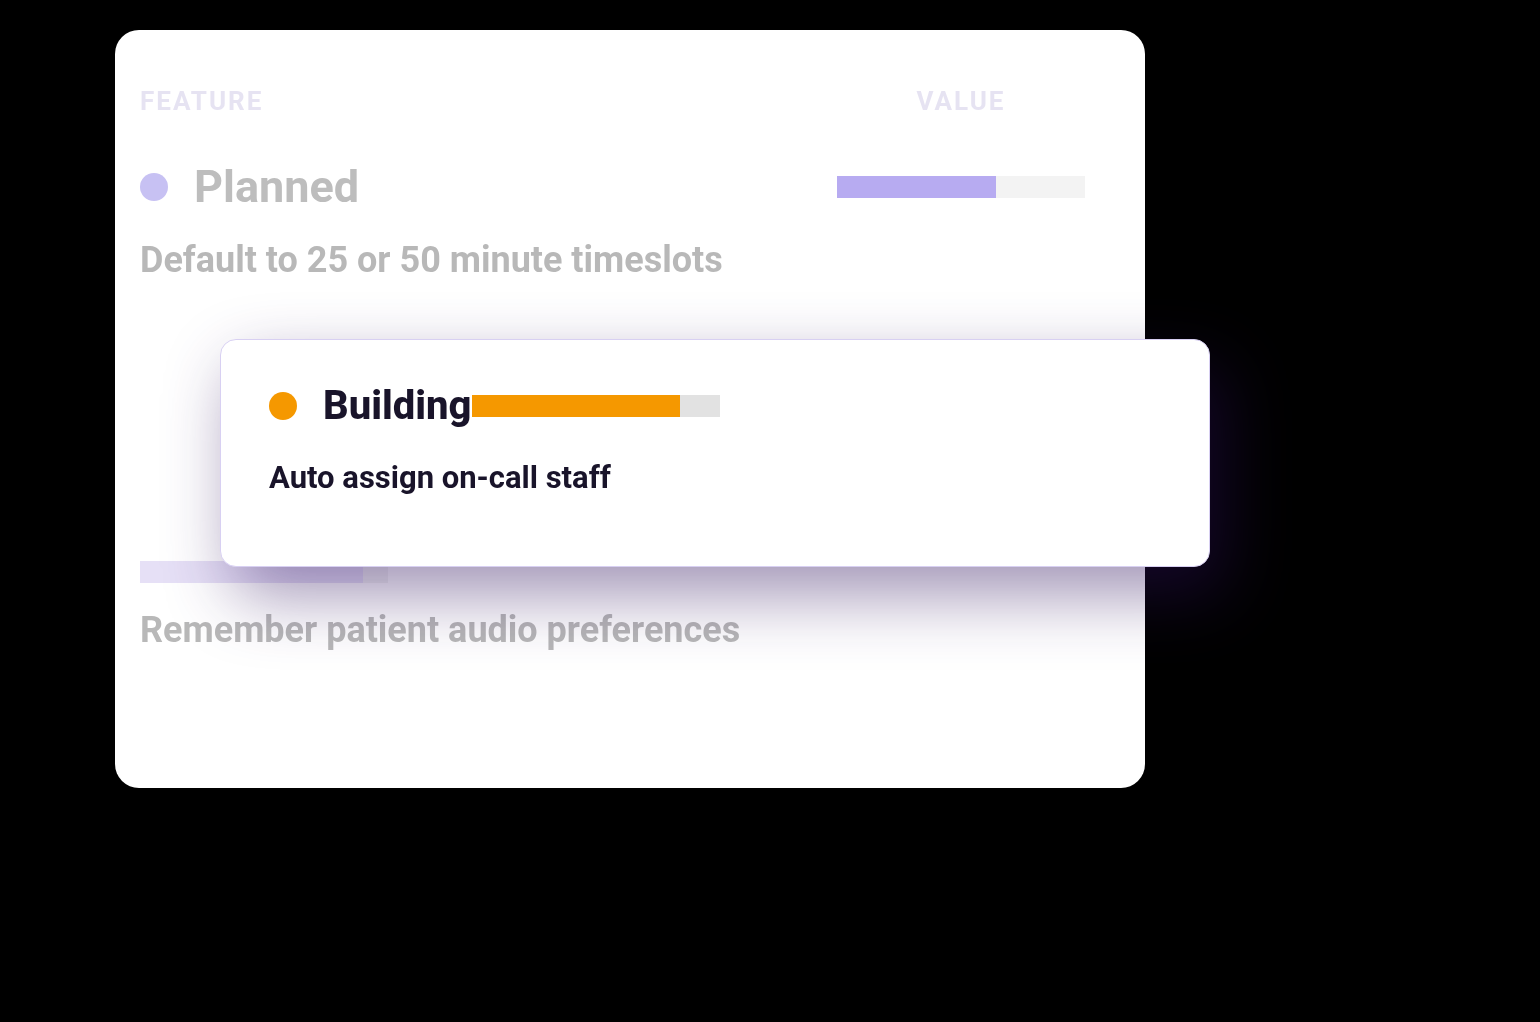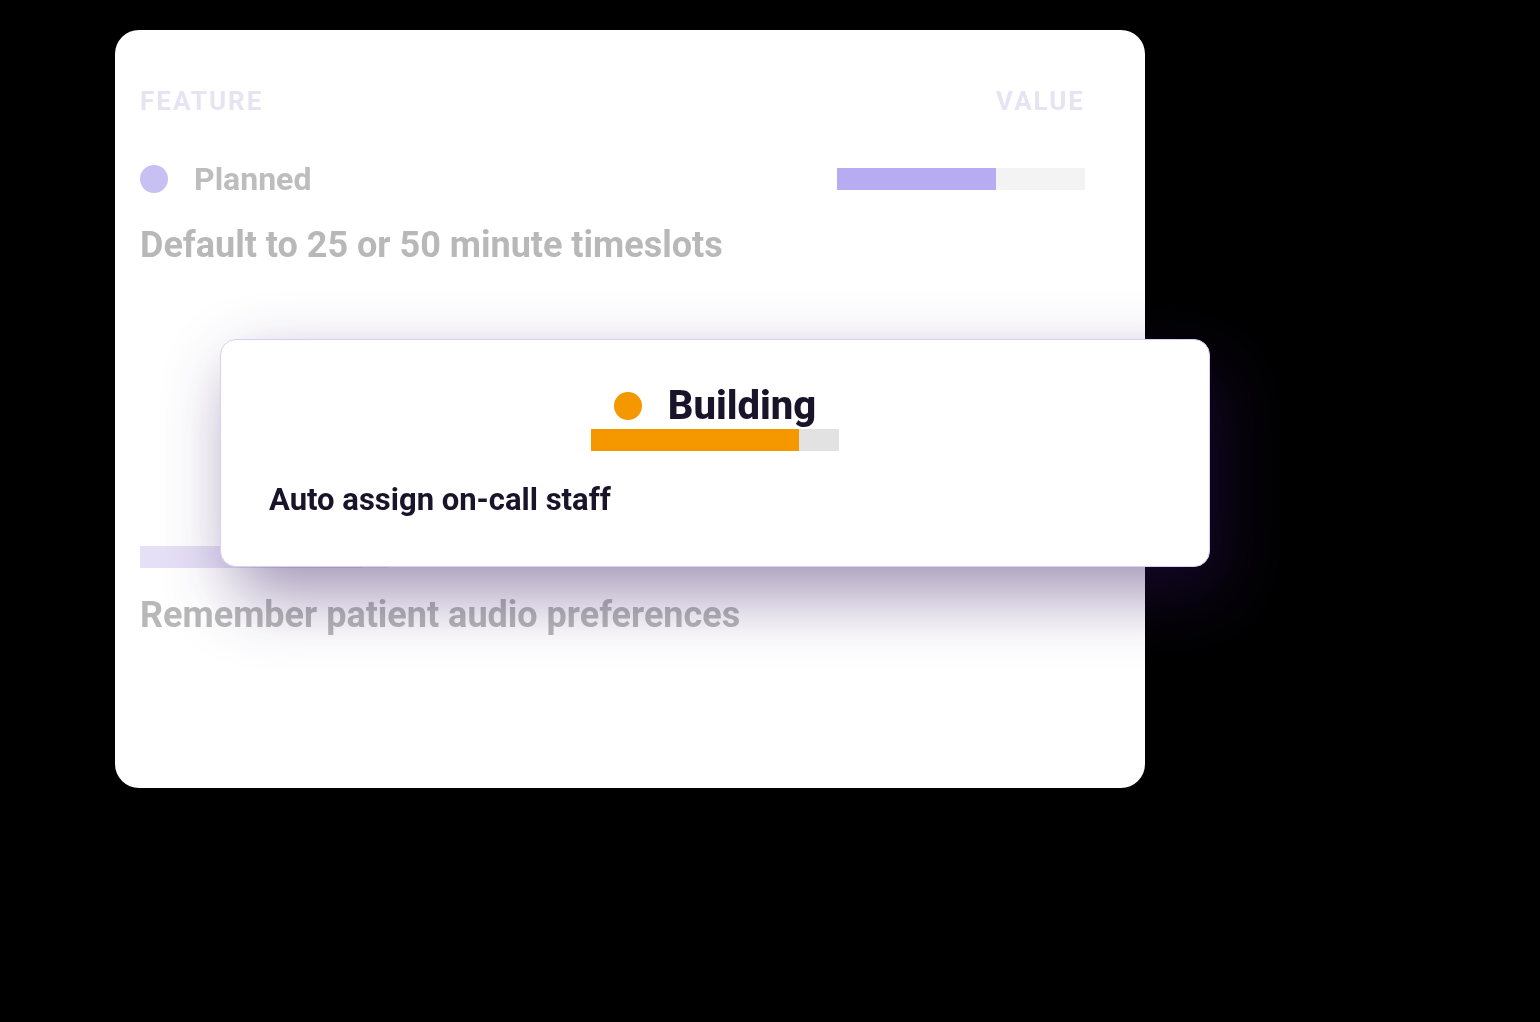--- a/index.html
+++ b/index.html
@@ -26,42 +26,42 @@
     }
     .header-label {
       font-size: 26px;
       font-weight: 700;
       letter-spacing: 2px;
       color: #E6E3F2;
       text-transform: uppercase;
     }
     .header-value {
       width: 248px;
-      text-align: right;
+      text-align: center;
     }
     .row {
       position: relative;
     }
     .row-top {
       display: flex;
       align-items: center;
       justify-content: space-between;
     }
     .row-left {
       display: flex;
       align-items: center;
       gap: 26px;
     }
     .dot {
       width: 28px;
       height: 28px;
       border-radius: 50%;
     }
     .status-title {
-      font-size: 32px;
+      font-size: 45px;
       font-weight: 700;
     }
     .progress {
       width: 248px;
       height: 22px;
       background: #EEE;
       position: relative;
     }
     .progress-fill {
       height: 100%;
@@ -94,22 +94,21 @@
       width: 100%;
       height: 100%;
       background: #fff;
       border: 1.5px solid #D8D0F2;
       border-radius: 16px;
       padding: 42px 48px;
     }
     .highlight-top {
       display: flex;
       align-items: center;
-      justify-content: space-between;
-      flex-direction: column;
+      justify-content: flex-start;
     }
     .highlight-left {
       display: flex;
       align-items: center;
       gap: 26px;
     }
     .highlight-dot {
       width: 28px;
       height: 28px;
       border-radius: 50%;

